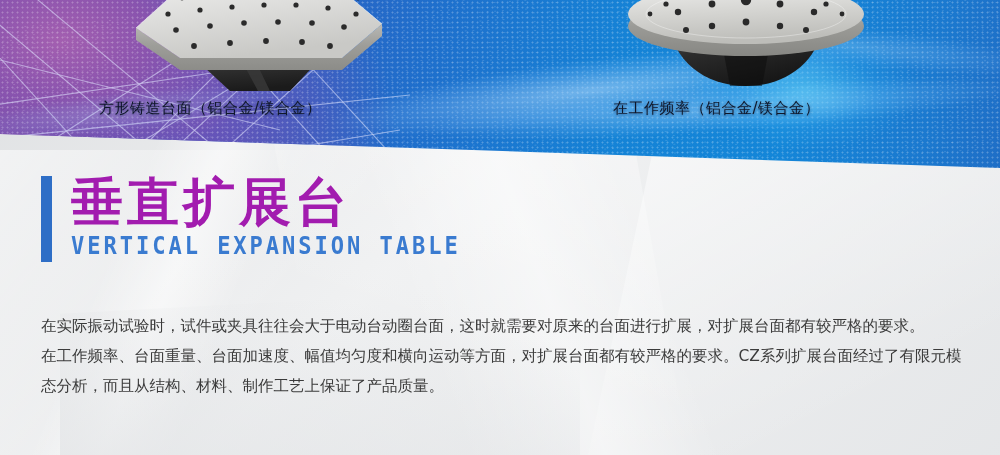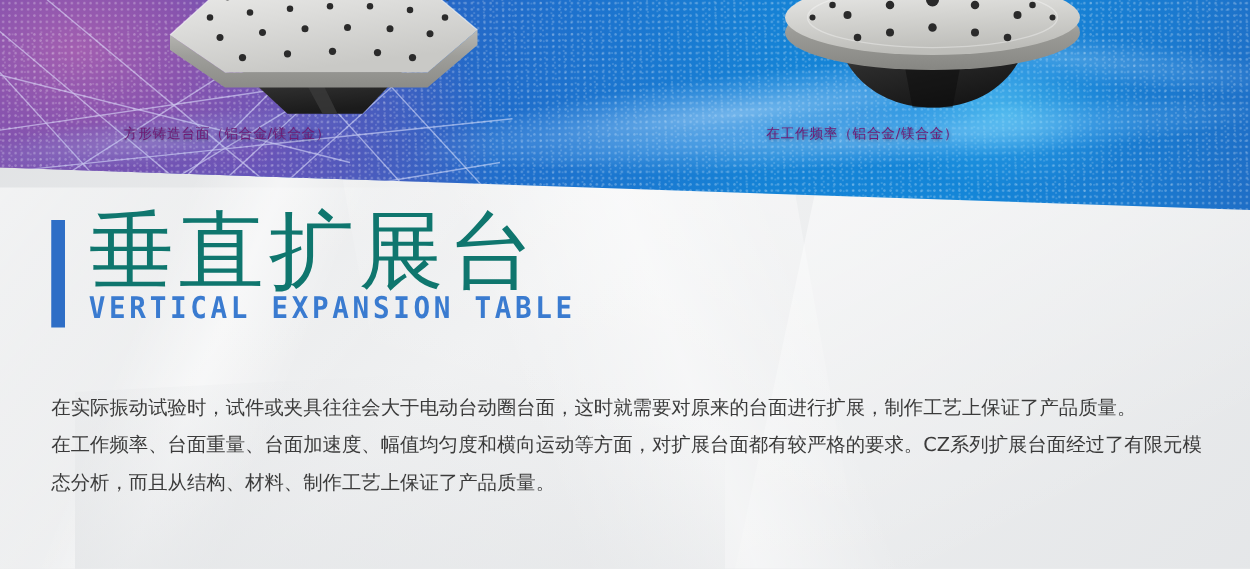--- a/index.html
+++ b/index.html
@@ -77,33 +77,33 @@
   .mesh{position:absolute;left:-20px;top:-10px;width:440px;height:200px;opacity:.75;}
   .mesh line{stroke:rgba(225,230,255,.75);stroke-width:1.1;}
 
   
   .plate{position:absolute;}
   .sq-plate{left:120px;top:-42px;width:270px;height:150px;}
   .rd-plate{left:612px;top:-52px;width:268px;height:150px;}
 
   
   .cap{
-    position:absolute;color:#701a75;font-size:11px;letter-spacing:.5px;
+    position:absolute;color:#0f172a;font-size:15px;letter-spacing:.5px;
     text-shadow:0 1px 3px rgba(0,20,60,.55);white-space:nowrap;
     font-family:"DejaVu Sans","Liberation Sans",sans-serif;
   }
   .cap-left{left:99px;top:99px;}
   .cap-right{left:613px;top:99px;}
 
   
   .title-wrap{position:absolute;left:41px;top:174px;display:flex;align-items:flex-start;}
   .accent-bar{width:11px;height:86px;background:#2e6ec6;flex:0 0 auto;margin-top:2px;}
   .title-text{margin-left:19px;}
   .title-cn{
-    font-size:68px;line-height:56px;font-weight:normal;color:#0f766e;
+    font-size:52px;line-height:56px;font-weight:bold;color:#a21caf;
     letter-spacing:4px;
     font-family:"DejaVu Sans","Liberation Sans",sans-serif;
     white-space:nowrap;
   }
   .title-en{
     font-size:24px;line-height:30px;color:#3a7bd0;font-weight:bold;
     letter-spacing:3.2px;margin-top:1px;white-space:nowrap;
     font-family:"DejaVu Sans Mono","Liberation Mono",monospace;
     transform:scaleX(.92);transform-origin:left center;
   }
@@ -275,17 +275,17 @@
 
   <div class="title-wrap">
     <div class="accent-bar"></div>
     <div class="title-text">
       <div class="title-cn">垂直扩展台</div>
       <div class="title-en">VERTICAL EXPANSION TABLE</div>
     </div>
   </div>
 
   <div class="copy">
-    <p>在实际振动试验时，试件或夹具往往会大于电动台动圈台面，这时就需要对原来的台面进行扩展，制作工艺上保证了产品质量。</p>
+    <p>在实际振动试验时，试件或夹具往往会大于电动台动圈台面，这时就需要对原来的台面进行扩展，对扩展台面都有较严格的要求。</p>
     <p>在工作频率、台面重量、台面加速度、幅值均匀度和横向运动等方面，对扩展台面都有较严格的要求。CZ系列扩展台面经过了有限元模态分析，而且从结构、材料、制作工艺上保证了产品质量。</p>
   </div>
 
 </div>
 
 </body></html>

